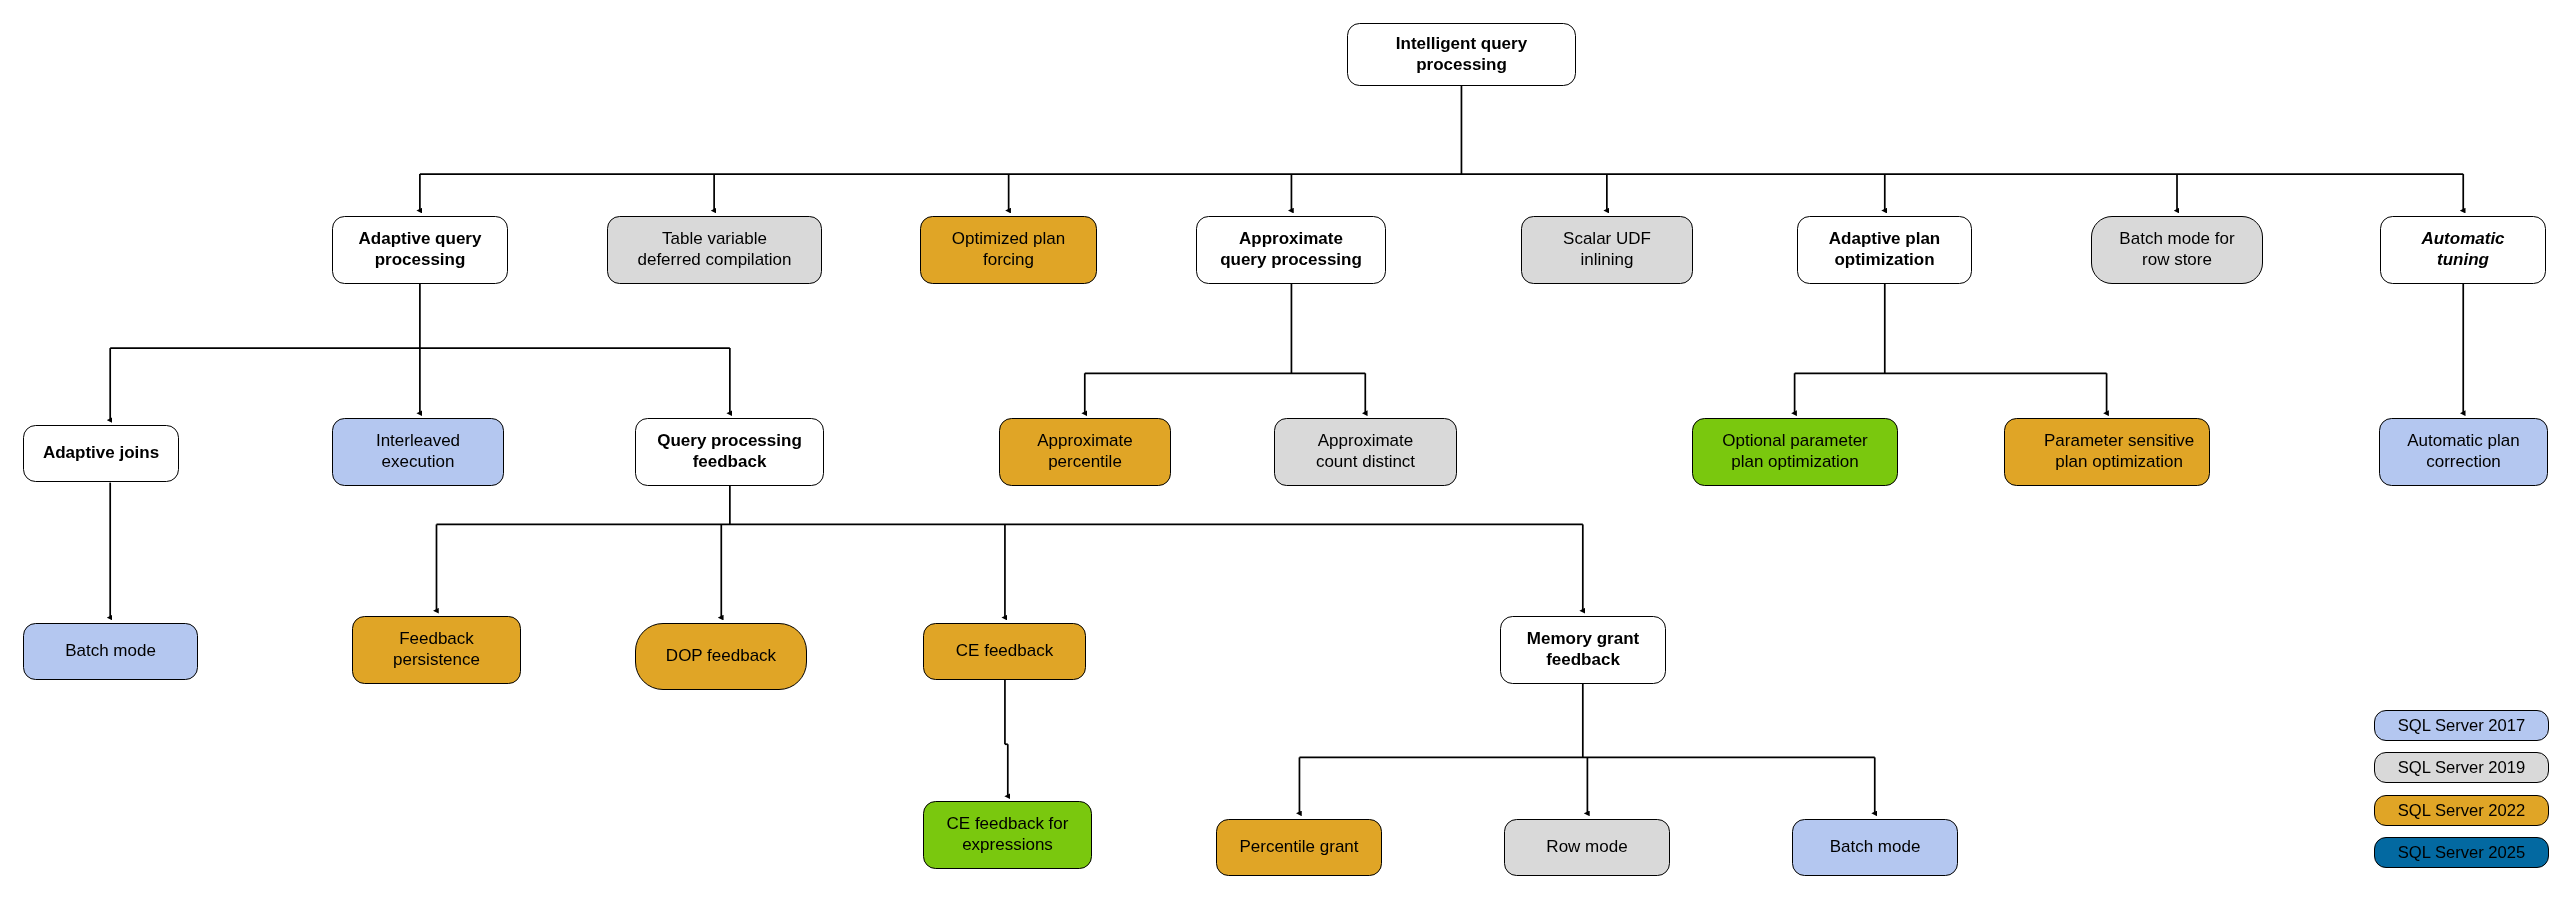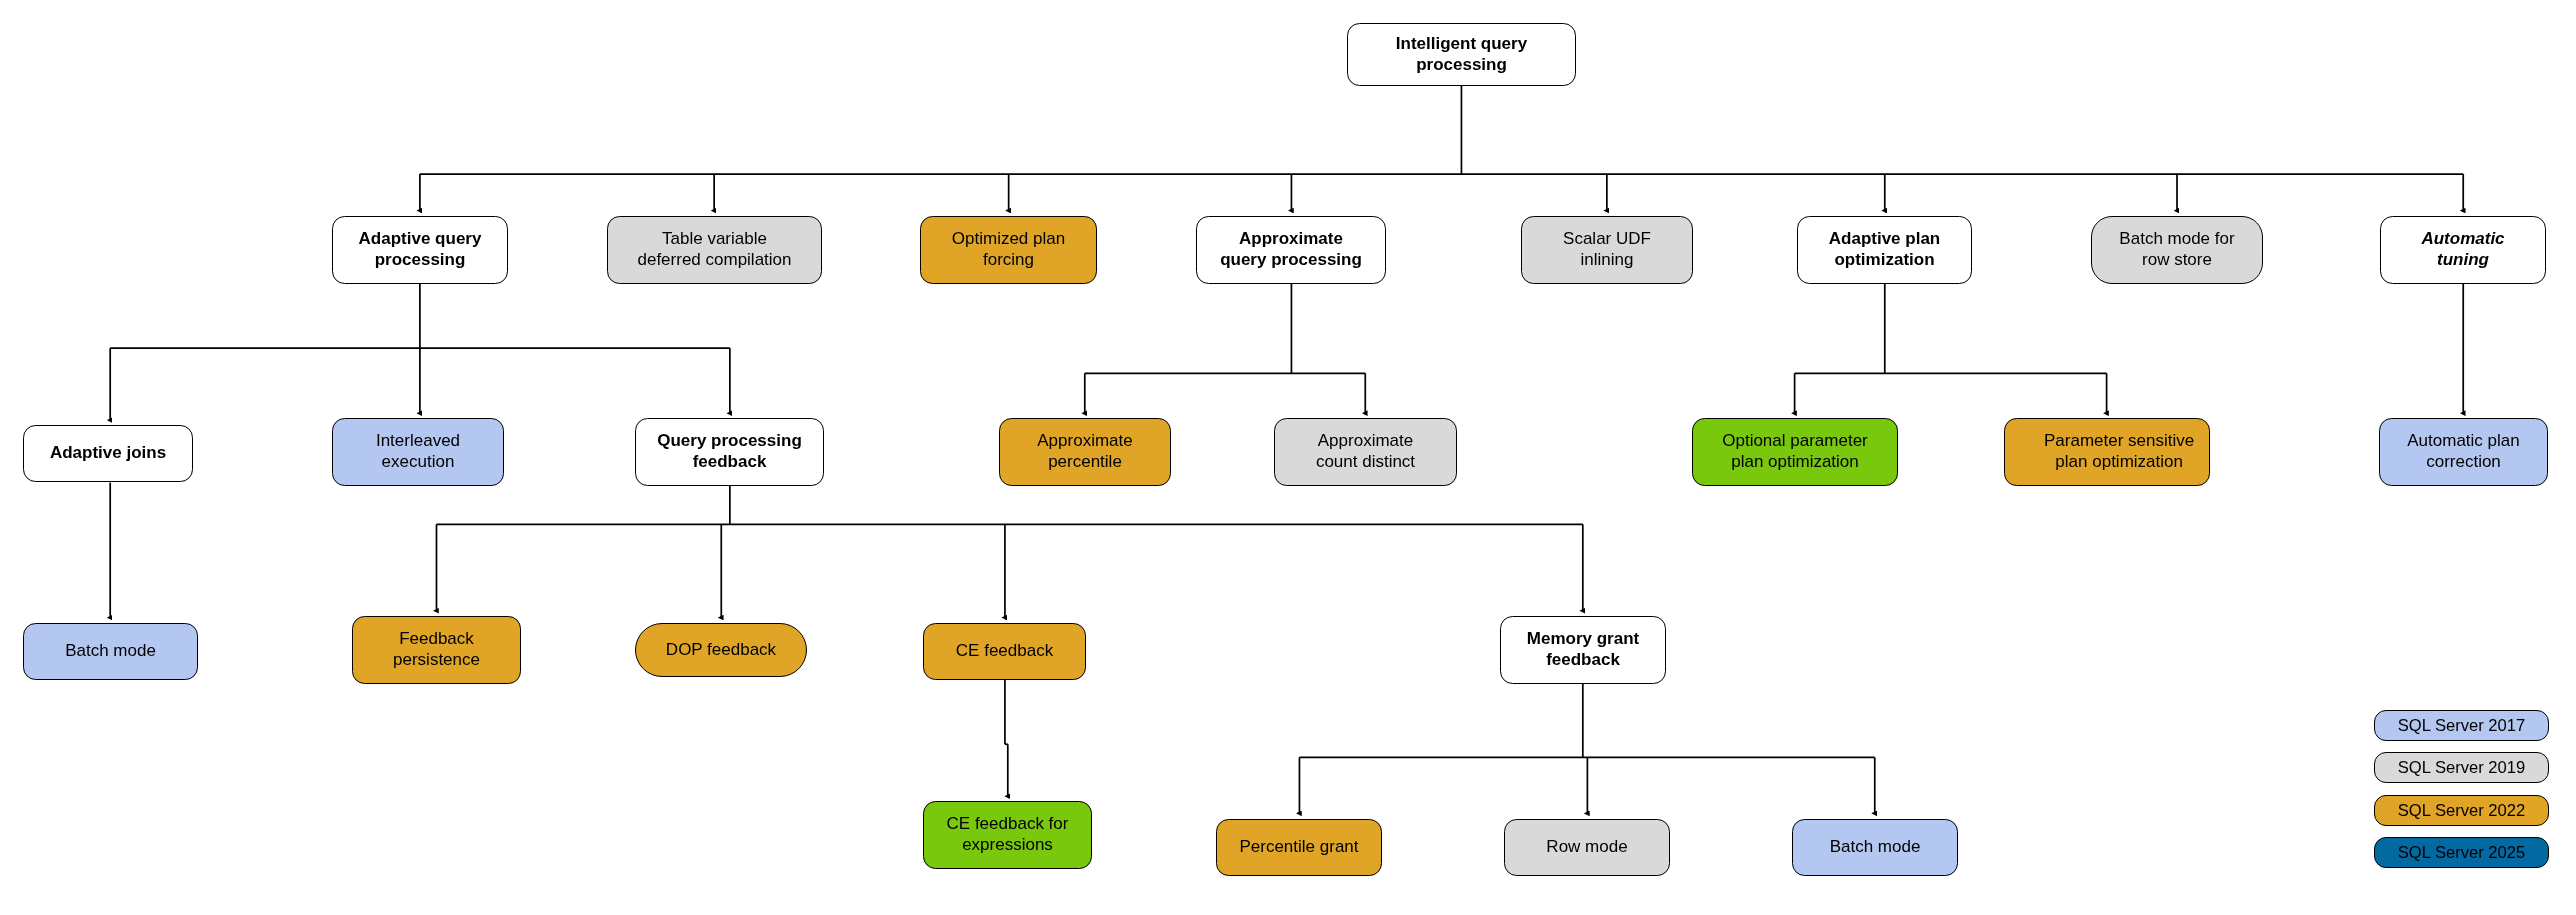--- a/index.html
+++ b/index.html
@@ -121,39 +121,39 @@
       <div class="node bold" style="left: 1196px; top: 216px; width: 190px; height: 68px; background: rgb(255, 255, 255);">Approximate
 query processing</div>
       <div class="node" style="left: 1521px; top: 216px; width: 172px; height: 68px; background: rgb(217, 217, 217);">Scalar UDF
 inlining</div>
       <div class="node bold" style="left: 1797px; top: 216px; width: 175px; height: 68px; background: rgb(255, 255, 255);">Adaptive plan
 optimization</div>
       <div class="node" style="left: 2091px; top: 216px; width: 172px; height: 68px; background: rgb(217, 217, 217); border-radius: 21px;">Batch mode for
 row store</div>
       <div class="node bold" style="left: 2380px; top: 216px; width: 166px; height: 68px; background: rgb(255, 255, 255); font-style: italic;">Automatic
 tuning</div>
-      <div class="node bold" style="left: 23px; top: 425px; width: 170px; height: 57px; background: rgb(255, 255, 255);">Adaptive joins</div>
+      <div class="node bold" style="left: 23px; top: 425px; width: 156px; height: 57px; background: rgb(255, 255, 255);">Adaptive joins</div>
       <div class="node" style="left: 332px; top: 418px; width: 172px; height: 68px; background: rgb(180, 199, 240);">Interleaved
 execution</div>
       <div class="node bold" style="left: 635px; top: 418px; width: 189px; height: 68px; background: rgb(255, 255, 255);">Query processing
 feedback</div>
       <div class="node" style="left: 999px; top: 418px; width: 172px; height: 68px; background: rgb(224, 165, 38);">Approximate
 percentile</div>
       <div class="node" style="left: 1274px; top: 418px; width: 183px; height: 68px; background: rgb(217, 217, 217);">Approximate
 count distinct</div>
       <div class="node" style="left: 1692px; top: 418px; width: 206px; height: 68px; background: rgb(122, 200, 14);">Optional parameter
 plan optimization</div>
       <div class="node" style="left: 2004px; top: 418px; width: 206px; height: 68px; background: rgb(224, 165, 38); padding-left: 30px;">Parameter sensitive
 plan optimization</div>
       <div class="node" style="left: 2379px; top: 418px; width: 169px; height: 68px; background: rgb(180, 199, 240);">Automatic plan
 correction</div>
       <div class="node" style="left: 23px; top: 623px; width: 175px; height: 57px; background: rgb(180, 199, 240);">Batch mode</div>
       <div class="node" style="left: 352px; top: 616px; width: 169px; height: 68px; background: rgb(224, 165, 38);">Feedback
 persistence</div>
-      <div class="node" style="left: 635px; top: 623px; width: 172px; height: 54px; background: rgb(224, 165, 38); border-radius: 28px;">DOP feedback</div>
+      <div class="node" style="left: 635px; top: 623px; width: 172px; height: 67px; background: rgb(224, 165, 38); border-radius: 28px;">DOP feedback</div>
       <div class="node" style="left: 923px; top: 623px; width: 163px; height: 57px; background: rgb(224, 165, 38);">CE feedback</div>
       <div class="node bold" style="left: 1500px; top: 616px; width: 166px; height: 68px; background: rgb(255, 255, 255);">Memory grant
 feedback</div>
       <div class="node" style="left: 923px; top: 801px; width: 169px; height: 68px; background: rgb(122, 200, 14);">CE feedback for
 expressions</div>
       <div class="node" style="left: 1216px; top: 819px; width: 166px; height: 57px; background: rgb(224, 165, 38);">Percentile grant</div>
       <div class="node" style="left: 1504px; top: 819px; width: 166px; height: 57px; background: rgb(217, 217, 217);">Row mode</div>
       <div class="node" style="left: 1792px; top: 819px; width: 166px; height: 57px; background: rgb(180, 199, 240);">Batch mode</div>
     </div>
   <div id="legend-layer">

